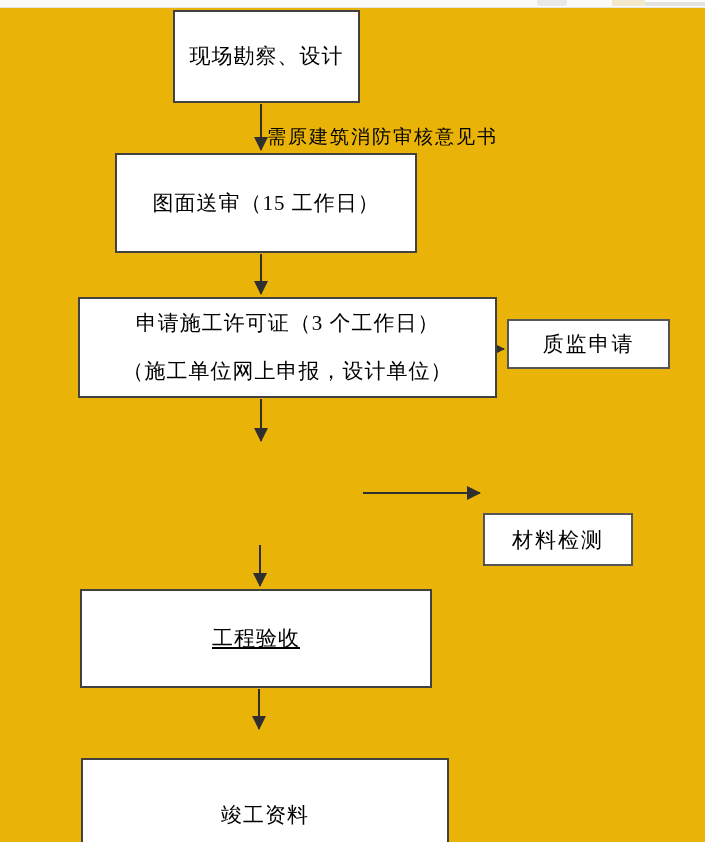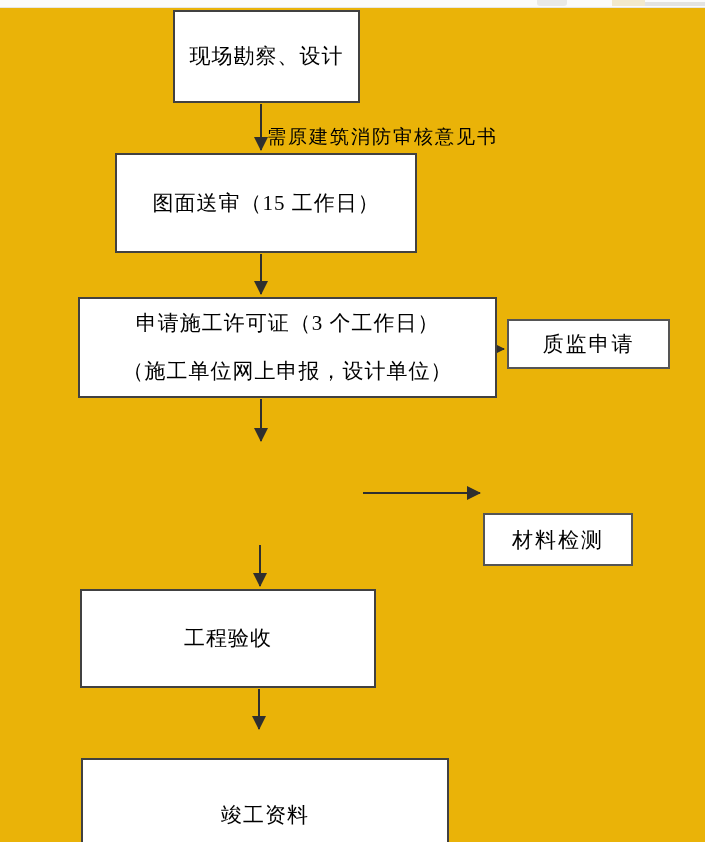--- a/index.html
+++ b/index.html
@@ -87,21 +87,21 @@
     color: #000000;
     font-size: 21px;
     letter-spacing: 2px;
     white-space: nowrap;
   }
 
   .b1 { left: 173px; top:  10px; width: 187px; height:  93px; }
   .b2 { left: 115px; top: 153px; width: 302px; height: 100px; }
   .b3 { left:  78px; top: 297px; width: 419px; height: 101px; }
   .b4 { left: 151px; top: 444px; width: 211px; height: 100px; }
-  .b5 { left:  80px; top: 589px; width: 296px; height:  99px; }
+  .b5 { left:  80px; top: 589px; width: 352px; height:  99px; text-decoration: underline; }
   .b6 { left:  81px; top: 758px; width: 368px; height:  114px; }
   .s1 { left: 507px; top: 319px; width: 163px; height:  50px; }
   .s2 { left: 483px; top: 468px; width: 150px; height:  53px; margin-top: 45px; }
 
   .edge-label {
     position: absolute;
     left: 267px; top: 124px;
     z-index: 2;
     color: #000000;
     font-size: 19px;

